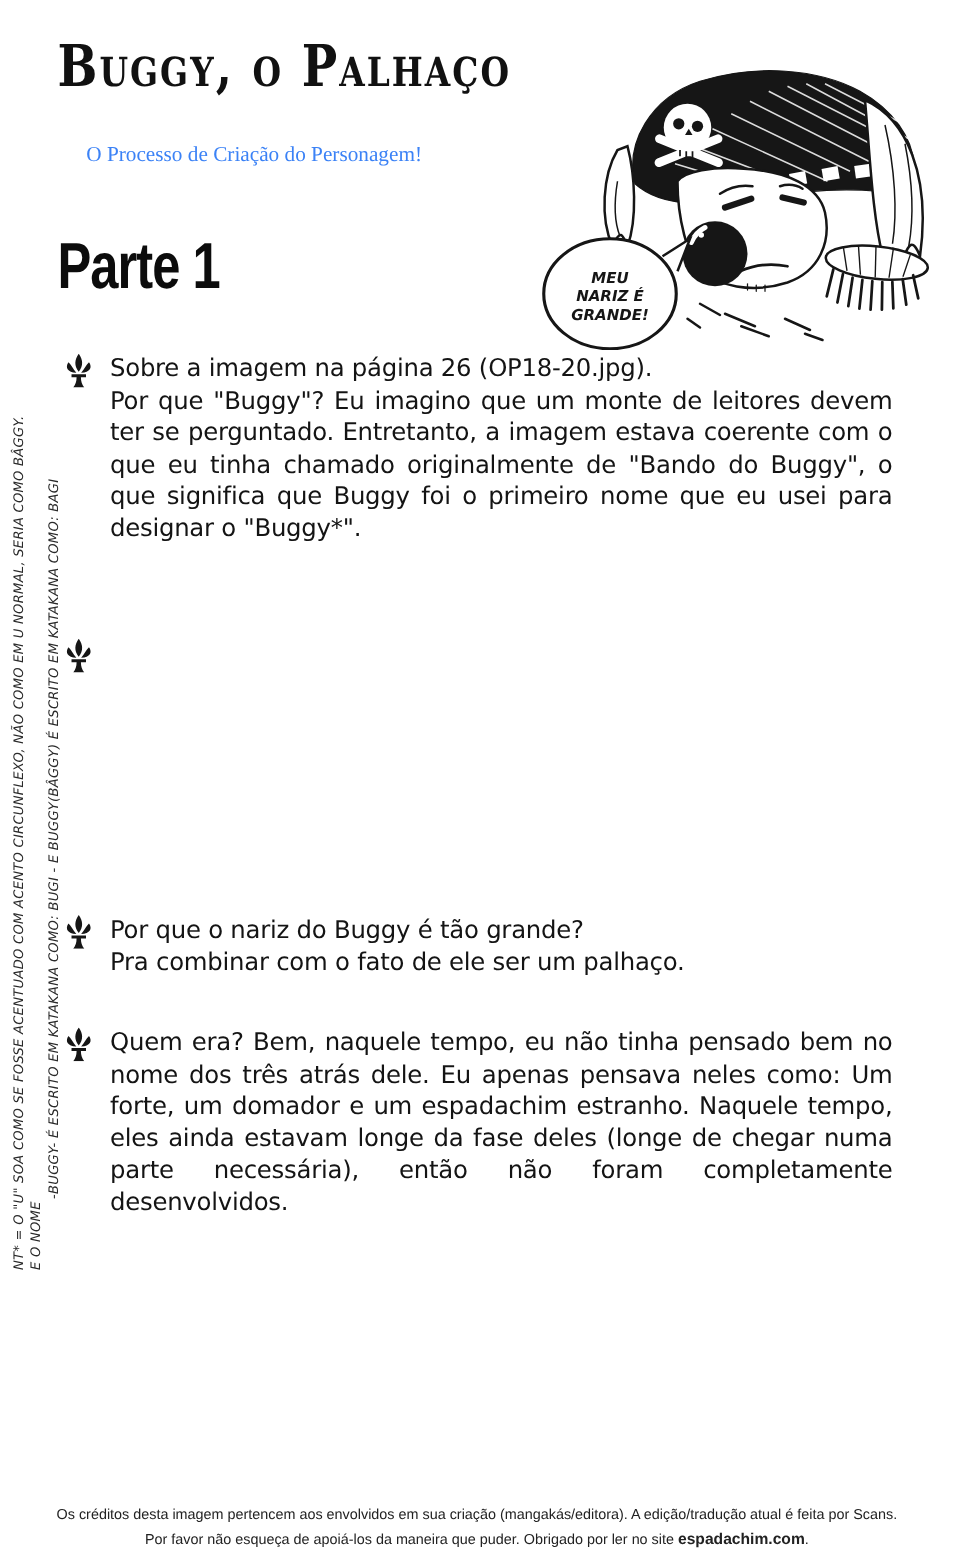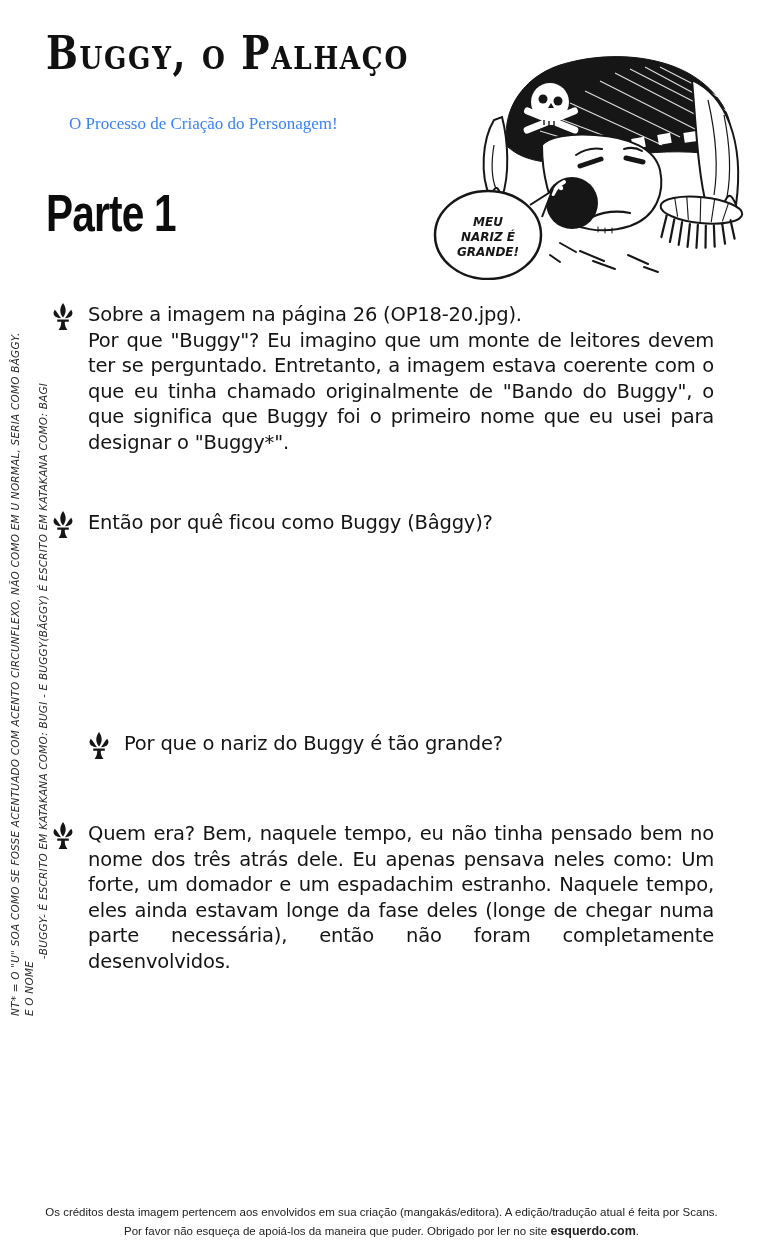--- a/index.html
+++ b/index.html
@@ -14,21 +14,21 @@
   .part{position:absolute;left:46px;top:183px;white-space:nowrap;
         font-family:"Liberation Sans",sans-serif;font-weight:700;font-size:52px;
         letter-spacing:-1px;transform:scaleX(.78);transform-origin:0 0;color:#0c0c0c;}
 
   .art{position:absolute;left:430px;top:45px;width:333px;height:235px;}
 
   .qa{position:absolute;left:88px;width:626px;font-size:19.5px;line-height:25.5px;
       letter-spacing:-0.2px;color:#141414;}
   .qa .bullet{position:absolute;left:-37px;top:1px;width:24px;height:27px;}
   .qa .answer{text-align:justify;}
-  .qa1{top:302px;}  .qa2{top:510px;}  .qa3{top:731px;margin-left:36px;}  .qa4{top:821px;}
+  .qa1{top:282px;}  .qa2{top:510px;}  .qa3{top:731px;}  .qa4{top:821px;}
 
   .note{position:absolute;left:8px;top:1016px;width:690px;
         transform:rotate(-90deg);transform-origin:0 0;
         font-size:10.5px;font-style:italic;line-height:14px;letter-spacing:.2px;color:#2a2a2a;}
   .note .l2{text-align:center;}
 
   .footer{position:absolute;left:0;top:1203px;width:763px;text-align:center;
           font-family:"Liberation Sans",sans-serif;font-size:11.5px;line-height:19px;color:#222;}
   .footer b{font-size:12.5px;}
 </style>
@@ -154,40 +154,40 @@
       <path fill="#161616" d="M12 0C8.5 5 8 10 12 15C16 10 15.5 5 12 0ZM3.5 7C.5 11 2.5 15.5 10 15.8C7 12 6 9.5 3.5 7ZM20.5 7C23.5 11 21.5 15.5 14 15.8C17 12 18 9.5 20.5 7ZM6 17H18V19.5H6ZM10.2 19.5C10.2 23 9.4 25.4 7.4 28H16.6C14.6 25.4 13.8 23 13.8 19.5Z"></path>
     </svg>
     <div class="question">Sobre a imagem na página 26 (OP18-20.jpg).</div>
     <div class="answer">Por que "Buggy"? Eu imagino que um monte de leitores devem ter se perguntado. Entretanto, a imagem estava coerente com o que eu tinha chamado originalmente de "Bando do Buggy", o que significa que Buggy foi o primeiro nome que eu usei para designar o "Buggy*".</div>
   </div>
 
   <div class="qa qa2">
     <svg class="bullet" viewBox="0 0 24 28">
       <path fill="#161616" d="M12 0C8.5 5 8 10 12 15C16 10 15.5 5 12 0ZM3.5 7C.5 11 2.5 15.5 10 15.8C7 12 6 9.5 3.5 7ZM20.5 7C23.5 11 21.5 15.5 14 15.8C17 12 18 9.5 20.5 7ZM6 17H18V19.5H6ZM10.2 19.5C10.2 23 9.4 25.4 7.4 28H16.6C14.6 25.4 13.8 23 13.8 19.5Z"></path>
     </svg>
-    <div class="question">Então por quê ficou como Buggy (Bâggy)?</div>
   </div>
 
   <div class="qa qa3">
     <svg class="bullet" viewBox="0 0 24 28">
       <path fill="#161616" d="M12 0C8.5 5 8 10 12 15C16 10 15.5 5 12 0ZM3.5 7C.5 11 2.5 15.5 10 15.8C7 12 6 9.5 3.5 7ZM20.5 7C23.5 11 21.5 15.5 14 15.8C17 12 18 9.5 20.5 7ZM6 17H18V19.5H6ZM10.2 19.5C10.2 23 9.4 25.4 7.4 28H16.6C14.6 25.4 13.8 23 13.8 19.5Z"></path>
     </svg>
     <div class="question">Por que o nariz do Buggy é tão grande?</div>
+    <div class="answer">Pra combinar com o fato de ele ser um palhaço.</div>
   </div>
 
   <div class="qa qa4">
     <svg class="bullet" viewBox="0 0 24 28">
       <path fill="#161616" d="M12 0C8.5 5 8 10 12 15C16 10 15.5 5 12 0ZM3.5 7C.5 11 2.5 15.5 10 15.8C7 12 6 9.5 3.5 7ZM20.5 7C23.5 11 21.5 15.5 14 15.8C17 12 18 9.5 20.5 7ZM6 17H18V19.5H6ZM10.2 19.5C10.2 23 9.4 25.4 7.4 28H16.6C14.6 25.4 13.8 23 13.8 19.5Z"></path>
     </svg>
     <div class="answer">Quem era? Bem, naquele tempo, eu não tinha pensado bem no nome dos três atrás dele. Eu apenas pensava neles como: Um forte, um domador e um espadachim estranho. Naquele tempo, eles ainda estavam longe da fase deles (longe de chegar numa parte necessária), então não foram completamente desenvolvidos.</div>
   </div>
 
   <div class="note">
     <div class="l1">NT* = O "U" SOA COMO SE FOSSE ACENTUADO COM ACENTO CIRCUNFLEXO, NÃO COMO EM U NORMAL, SERIA COMO BÂGGY. E O NOME</div>
     <div class="l2">-BUGGY- É ESCRITO EM KATAKANA COMO: BUGI - E BUGGY(BÂGGY) É ESCRITO EM KATAKANA COMO: BAGI</div>
   </div>
 
   <div class="footer">
     <div>Os créditos desta imagem pertencem aos envolvidos em sua criação (mangakás/editora). A edição/tradução atual é feita por Scans.</div>
-    <div><span>Por favor não esqueça de apoiá-los da maneira que puder. Obrigado por ler no site </span><b>esquerdo.com</b><span>.</span></div>
+    <div><span>Por favor não esqueça de apoiá-los da maneira que puder. Obrigado por ler no site </span><b>espadachim.com</b><span>.</span></div>
   </div>
 
 </div>
 
 </body></html>

